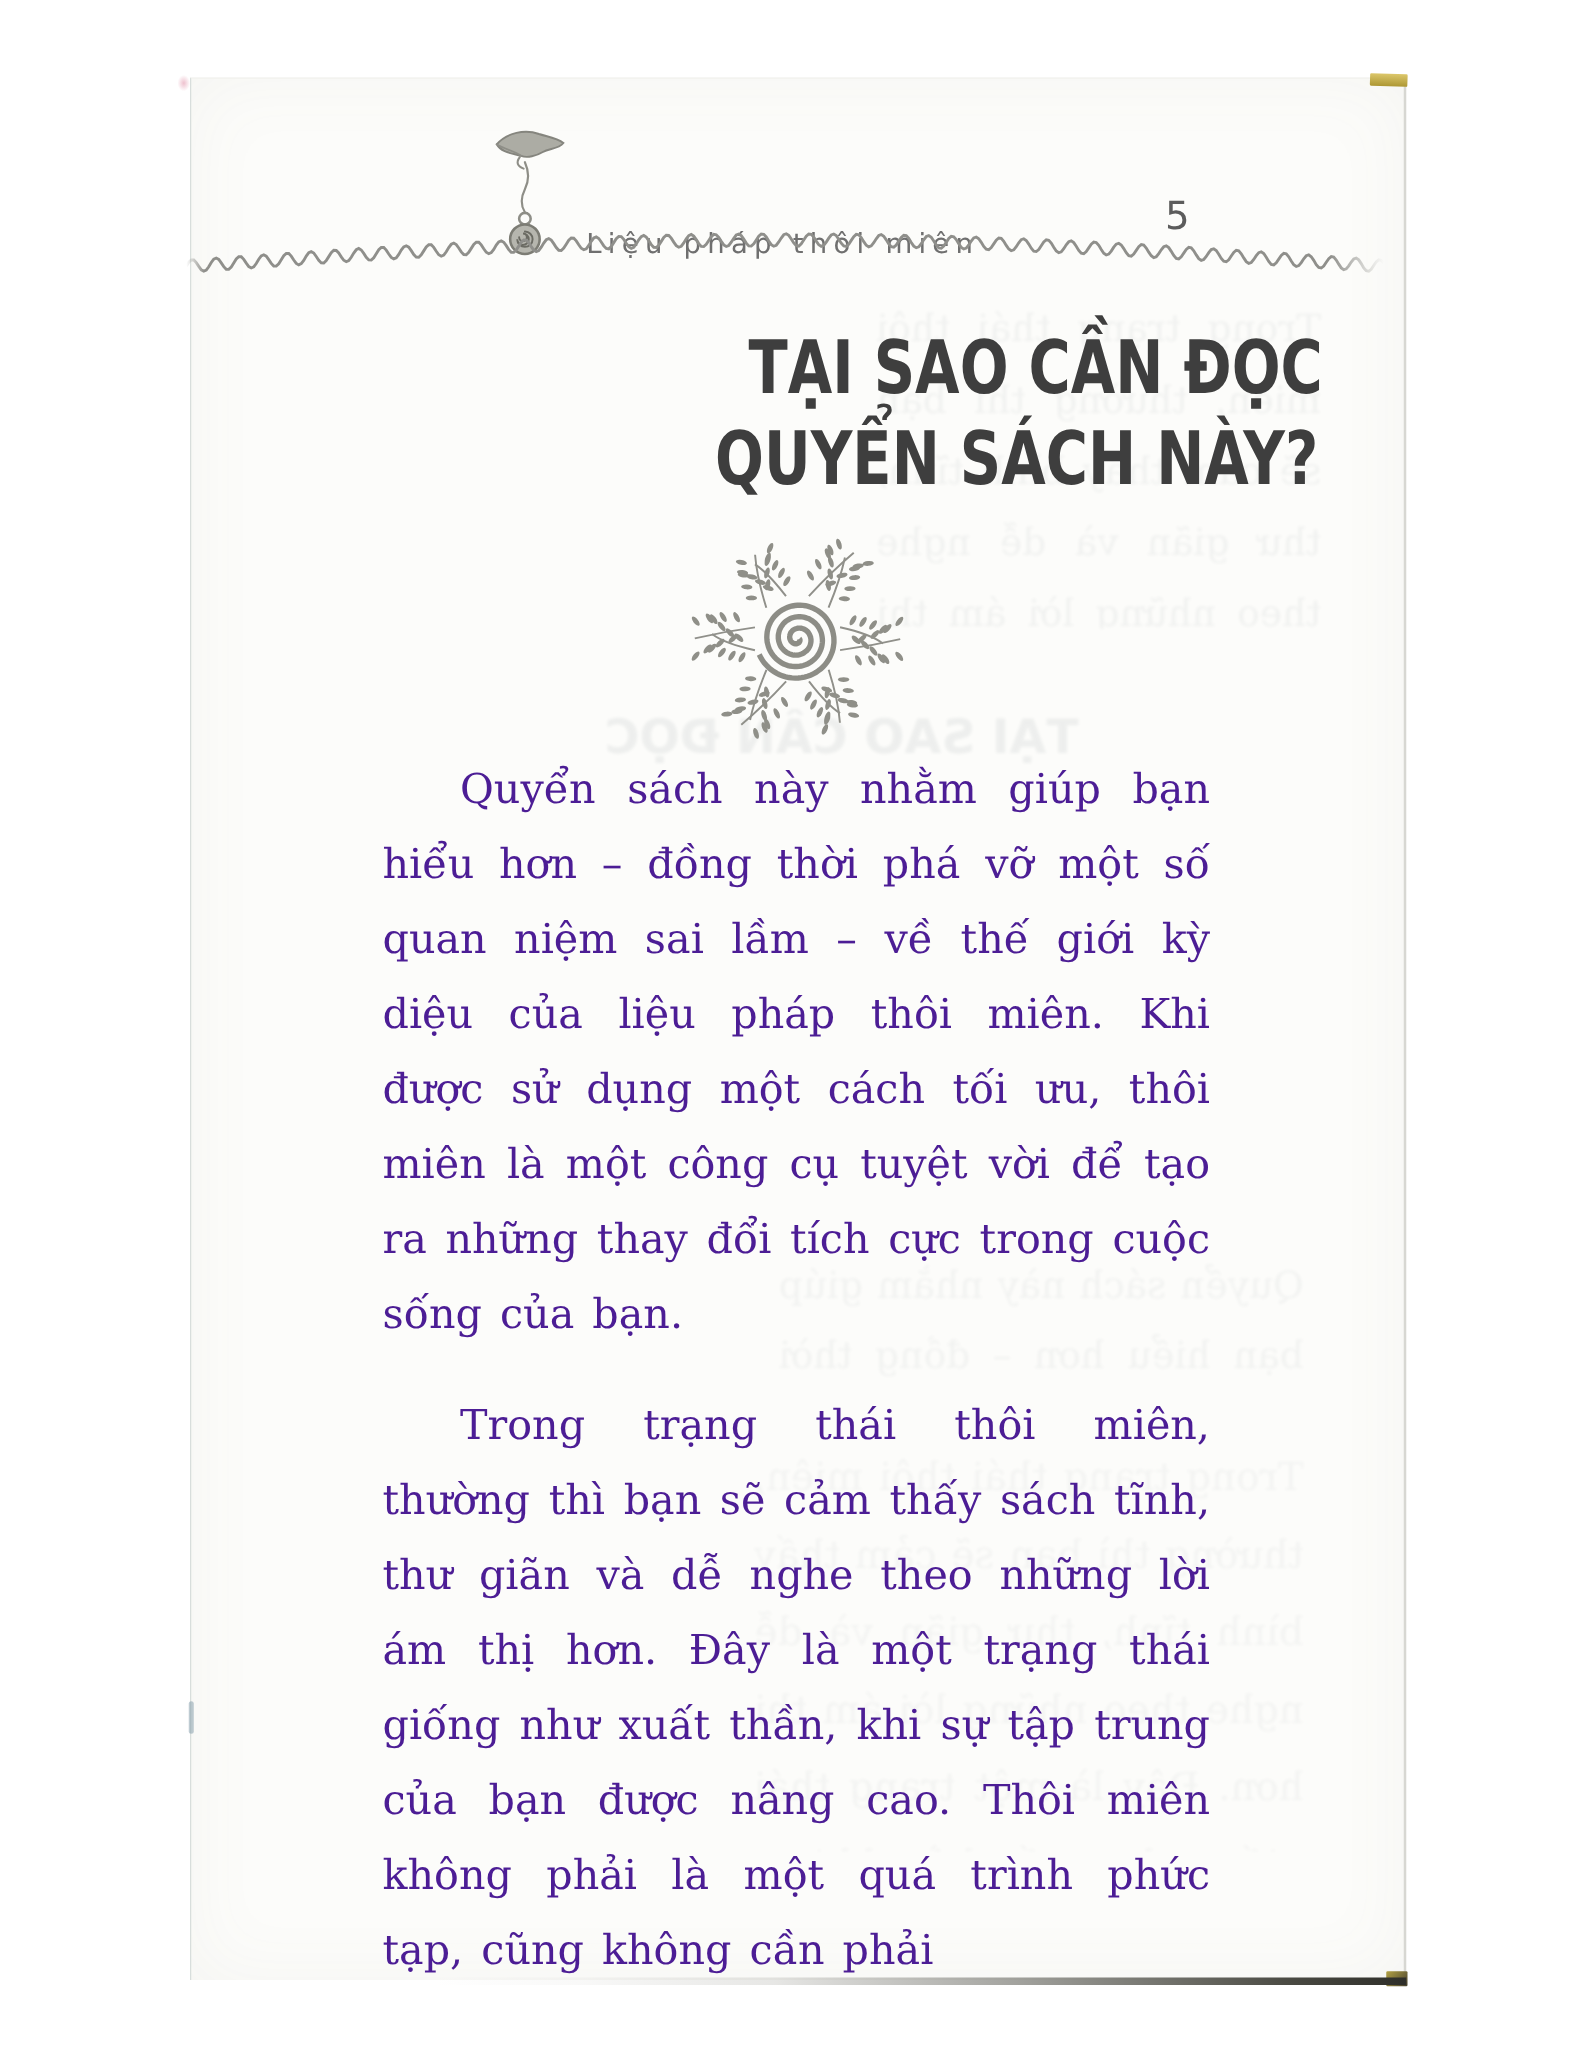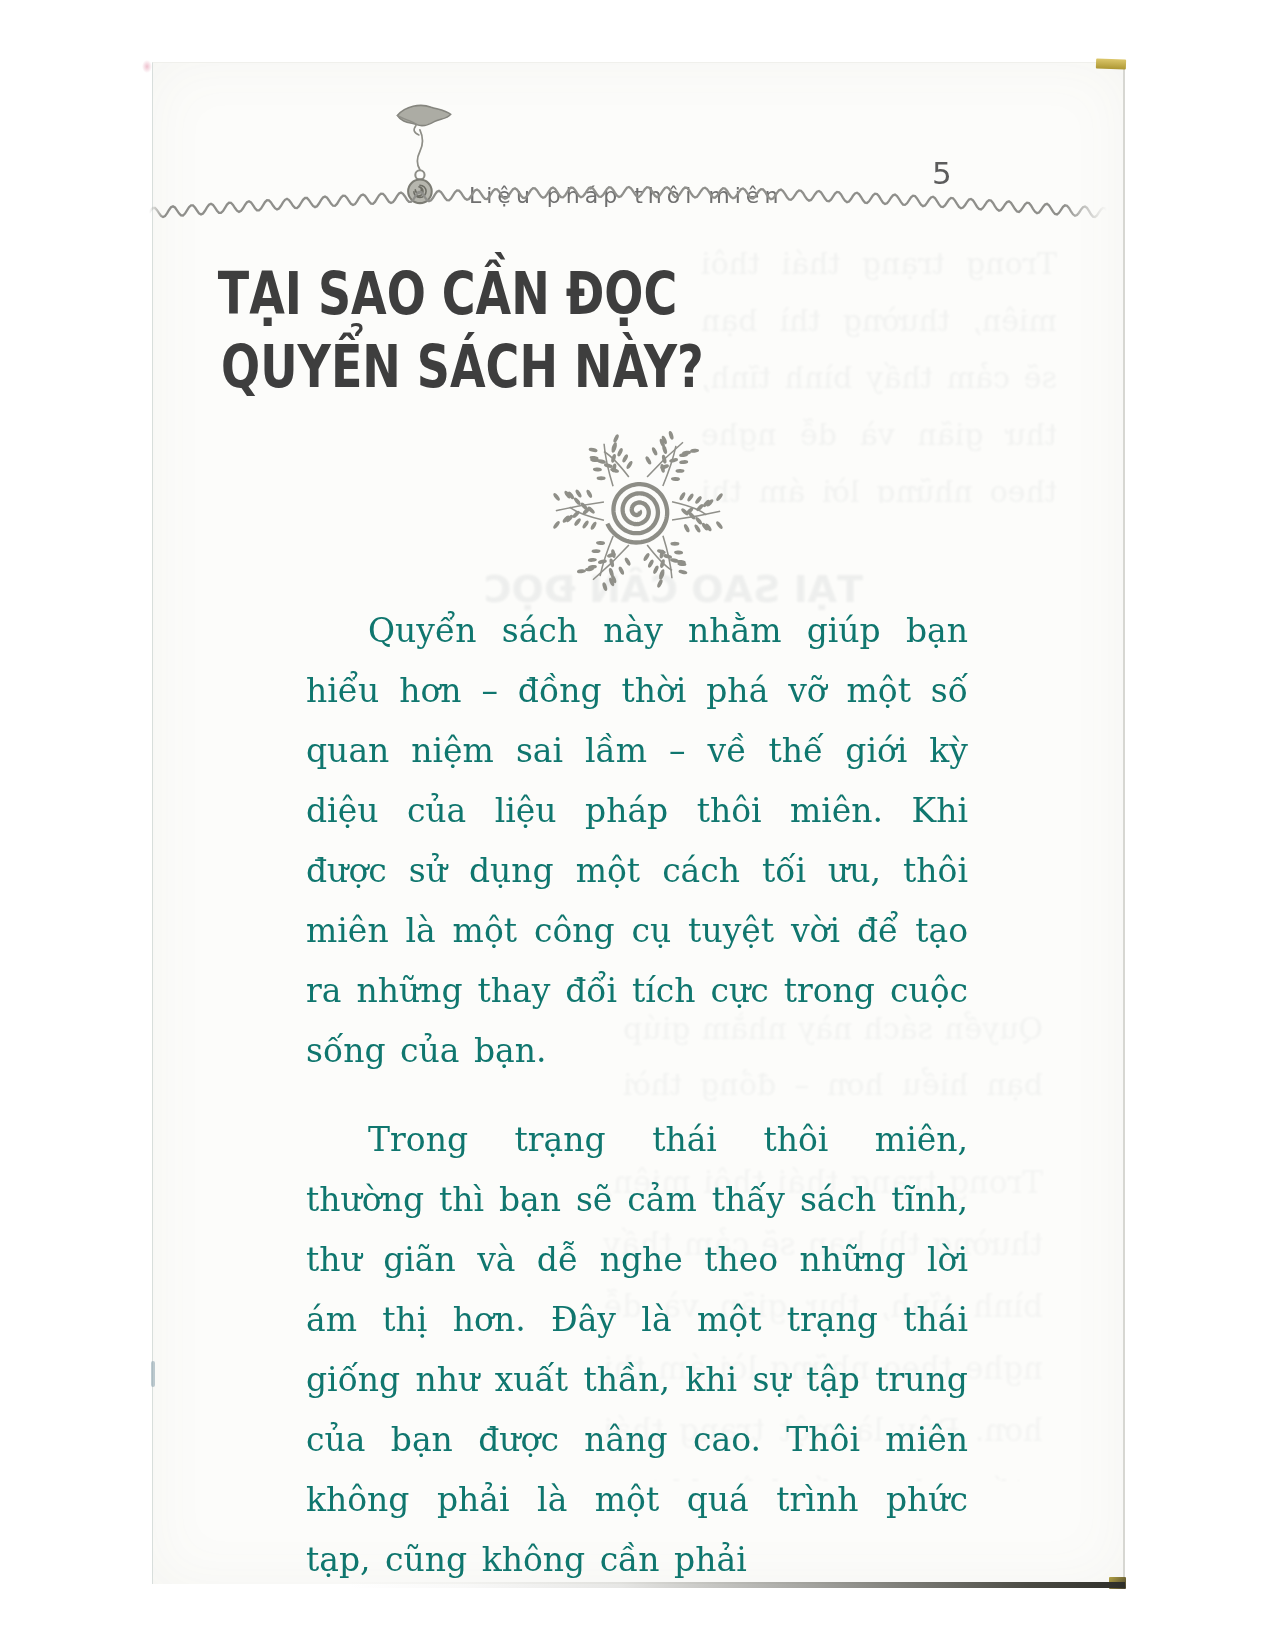--- a/index.html
+++ b/index.html
@@ -26,30 +26,30 @@
         background:#89a0ad;opacity:.55;border-radius:2px;}
 
   
   .pendulum{position:absolute;left:232px;top:36px;width:76px;height:118px;}
   .running-title{position:absolute;left:316px;top:84px;
         font-size:22px;letter-spacing:5px;color:#6f6f6f;white-space:nowrap;margin-top:36px;}
   .folio{position:absolute;left:779px;top:92px;font-size:31px;color:#5c5c5c;}
   .wave{position:absolute;left:-4px;top:116px;width:962px;height:48px;}
 
   
-  .chapter-title{position:absolute;left:0;top:194px;width:970px;text-align:left;
+  .chapter-title{position:absolute;left:0;top:194px;width:970px;text-align:right;
         color:#3e3e3e;font-weight:bold;font-size:59px;line-height:73px;}
   .chapter-title .tline{display:inline-block;transform:scaleX(.78);transform-origin:center;
         letter-spacing:0px;white-space:nowrap;}
   .ornament{position:absolute;left:395px;top:356px;width:180px;height:184px;}
 
   
   .bodytext{position:absolute;left:153px;top:538px;width:662px;
         font-family:"DejaVu Serif","Liberation Serif",serif;
-        font-size:33px;line-height:60px;color:#0f766e;text-align:justify;}
+        font-size:33px;line-height:60px;color:#4c1d95;text-align:justify;}
   .bodytext p{margin:0 0 29px 0;text-indent:62px;word-spacing:4px;}
 
   
   .ghost{position:absolute;overflow:hidden;pointer-events:none;
         transform:scaleX(-1);filter:blur(1.3px);color:#3a4a52;}
   .ghost-a{left:548px;top:172px;width:356px;height:268px;opacity:.055;
         font-family:"DejaVu Serif",serif;font-size:30px;line-height:57px;text-align:justify;}
   .ghost-b{left:150px;top:504px;width:560px;height:44px;opacity:.07;
         font-weight:bold;font-size:38px;white-space:nowrap;}
   .ghost-c{left:470px;top:938px;width:420px;height:118px;opacity:.05;

